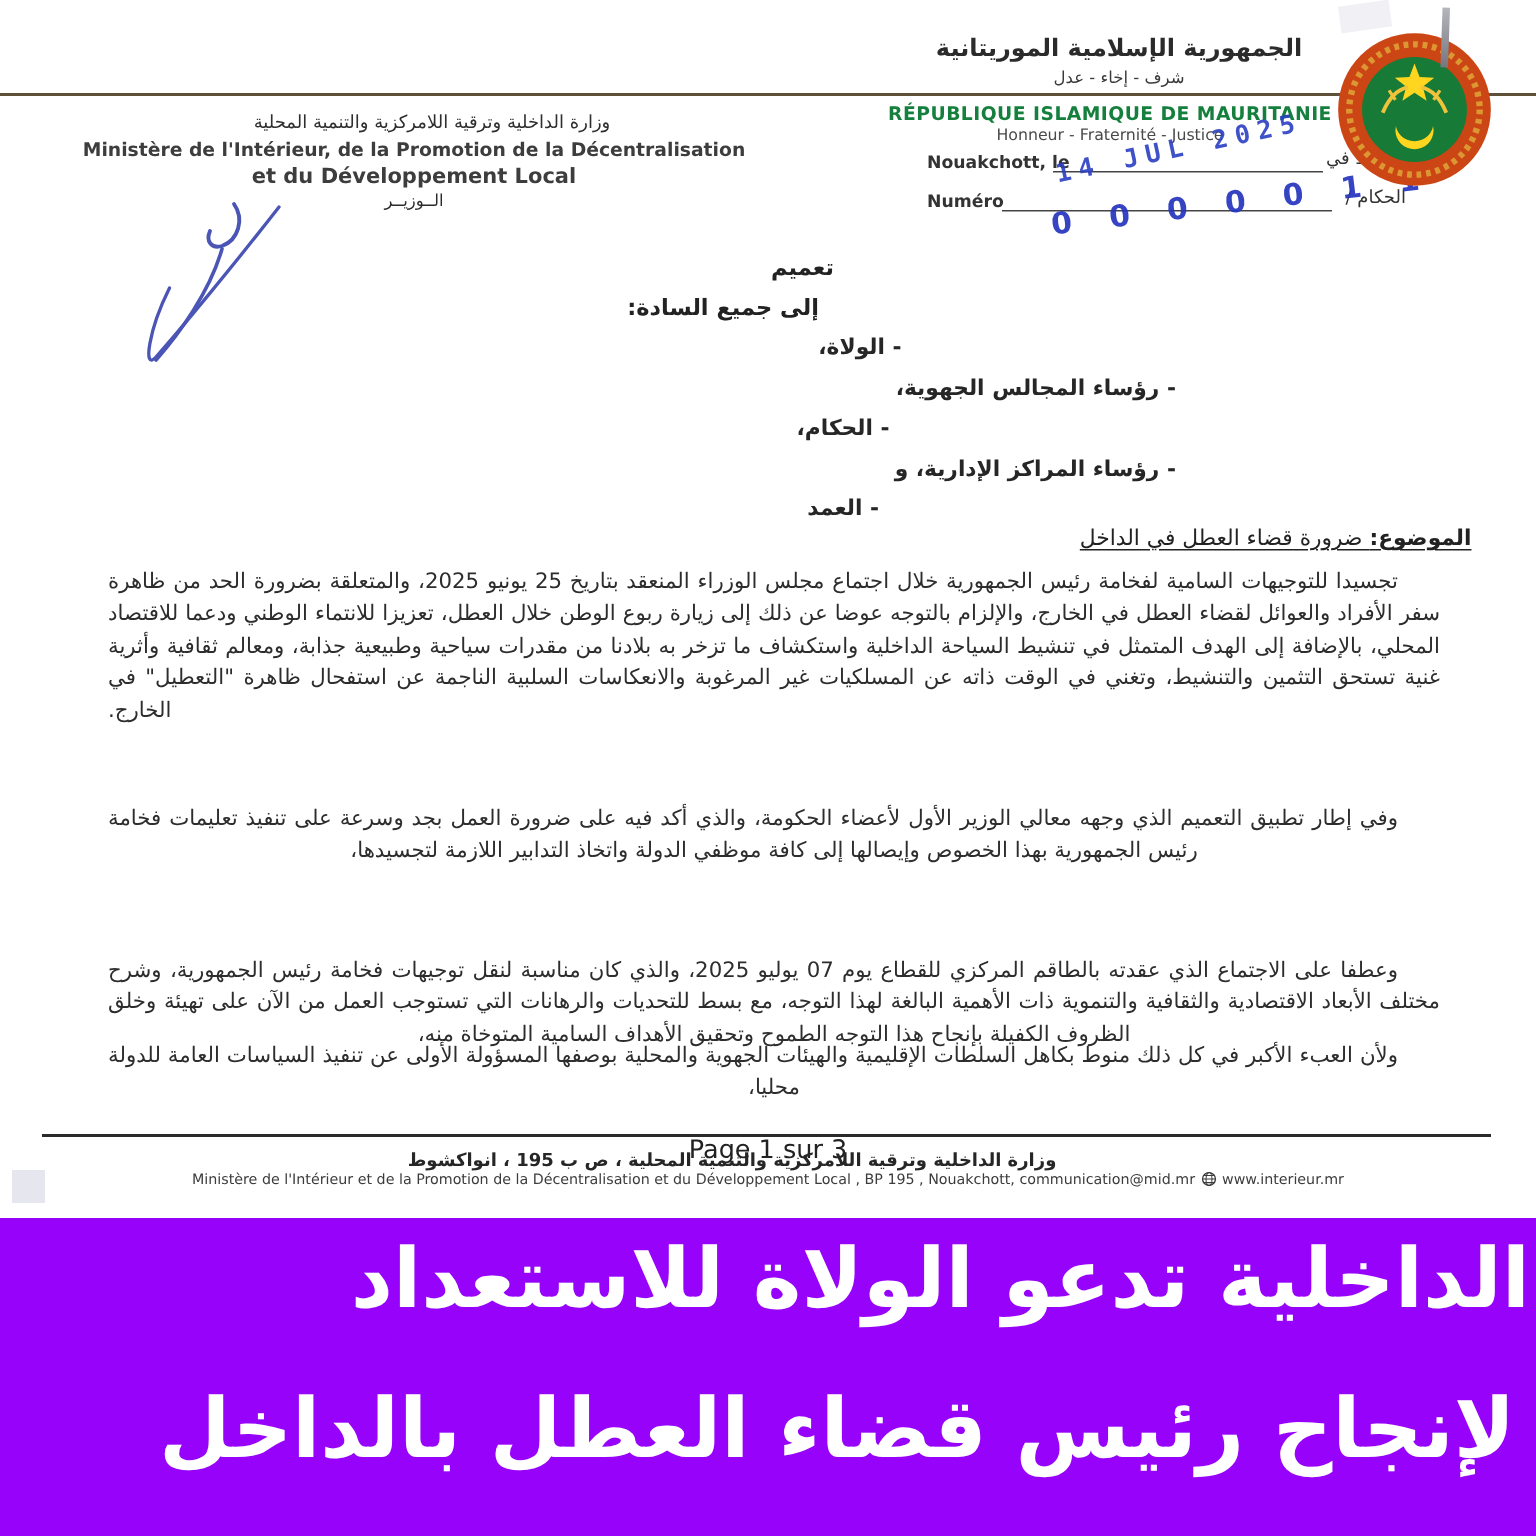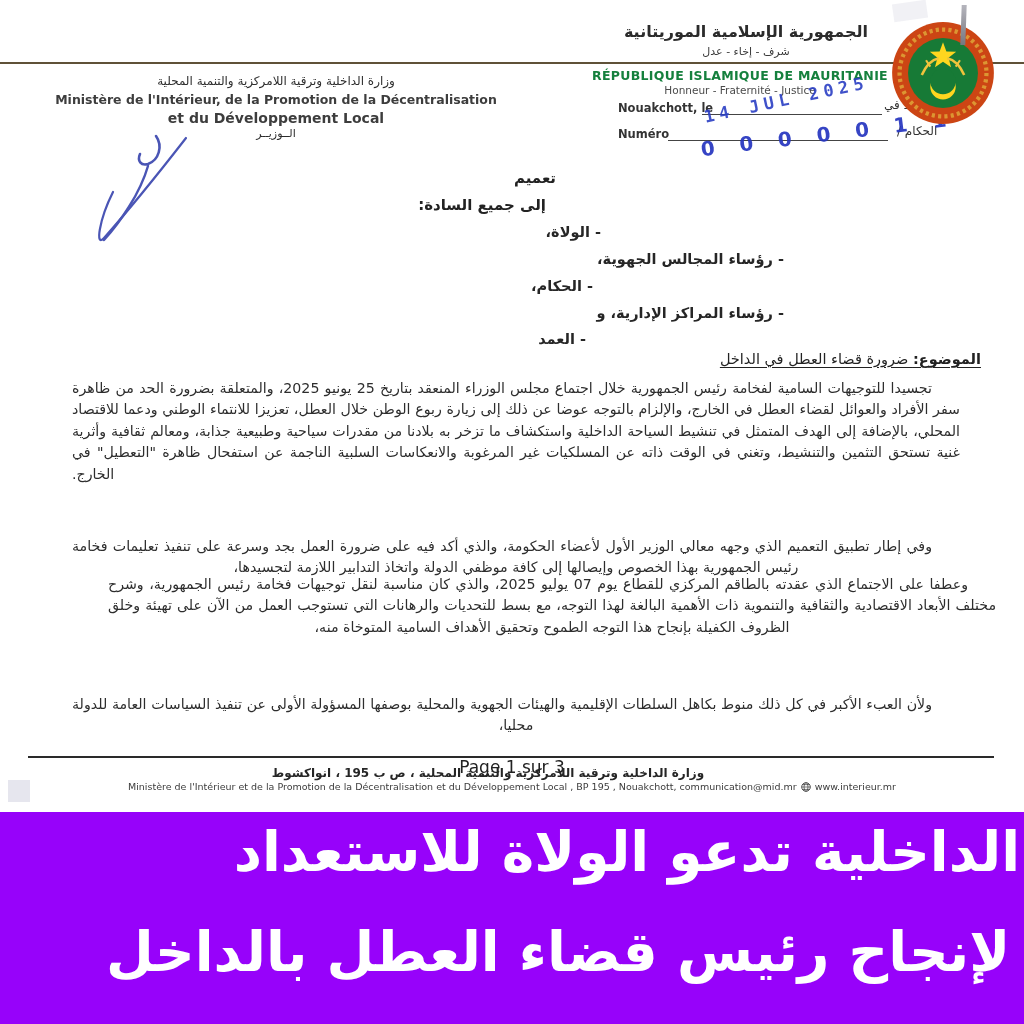--- a/index.html
+++ b/index.html
@@ -20,21 +20,21 @@
   .line1{top:113px;left:702px;width:180px;border-bottom:1.3px solid #444;height:1px;}
   .line2{top:139px;left:668px;width:220px;border-bottom:1.3px solid #444;height:1px;}
   .lbl-ar{font-size:12px;color:#333;}
   .nkt-ar{top:98px;left:884px;}
   .num-ar{top:124px;left:897px;}
   .stamp{top:86px;left:702px;width:200px;font-family:"DejaVu Sans Mono",monospace;
          font-size:17px;font-weight:bold;color:#2b3fc4;letter-spacing:5px;
          transform:rotate(-12deg);opacity:.9;white-space:nowrap;}
   .hand-num{top:124px;left:700px;width:220px;font-size:20px;font-weight:bold;color:#2535c0;
             letter-spacing:9px;transform:rotate(-7deg);opacity:.92;white-space:nowrap;}
-  .min-ar{top:74px;left:60px;width:432px;font-size:12px;color:#2e2e2e;}
+  .min-ar{top:74px;left:72px;width:432px;font-size:12px;color:#2e2e2e;}
   .min-fr1{top:92px;left:36px;width:480px;font-size:12.5px;font-weight:bold;color:#3d3d3d;}
   .min-fr2{top:110px;left:36px;width:480px;font-size:14px;font-weight:bold;color:#3d3d3d;}
   .wazir{top:127px;left:60px;width:432px;font-size:11px;}
   .le-ministre{top:143px;left:60px;width:432px;font-size:12px;font-weight:bold;
                text-decoration:underline;text-underline-offset:3px;color:#3d3d3d;}
   .grey-rod{top:5px;left:961px;width:5px;height:40px;background:linear-gradient(#b5b5bd,#76767e);
             transform:rotate(2deg);}
   .smudge{left:8px;top:780px;width:22px;height:22px;background:#e6e6ee;}
   .smudge2{left:893px;top:2px;width:34px;height:18px;background:#ededf2;transform:rotate(-8deg);opacity:.8;}
   .seal{top:20px;left:890px;width:106px;height:106px;}
@@ -53,28 +53,28 @@
   
   .subject{top:351px;right:69px;font-size:14.5px;text-decoration:underline;
            text-underline-offset:3px;color:#222;white-space:nowrap;}
   .subject b{font-weight:bold;}
   .para{left:72px;width:888px;font-size:14.2px;line-height:21.4px;color:#2d2d2d;
         direction:rtl;text-align:justify;text-indent:28px;}
   .last-left{text-align-last:left;}
   .last-center{text-align-last:center;}
   .p1{top:378px;}
   .p2{top:536px;}
-  .p3{top:574px;margin-left:36px;}
+  .p3{top:637px;}
   .p4{top:694px;}
   
   .foot-rule{top:756px;left:28px;width:966px;height:1.6px;background:#2a2a2a;}
   .page-num{top:757px;left:0;width:1024px;font-size:17px;color:#222;}
   .addr-ar{top:766px;left:0;width:976px;font-size:12px;font-weight:600;color:#262626;}
   .addr-fr{top:781px;left:0;width:1024px;font-size:9.5px;color:#3c3c3c;
-           display:flex;justify-content:center;align-items:center;gap:4px;}
+           display:flex;justify-content:center;align-items:flex-start;gap:4px;}
   
   .banner{top:812px;left:0;width:1024px;height:212px;background:#9702fa;}
   .bline{position:absolute;color:#ffffff;font-weight:800;font-size:55px;
          white-space:nowrap;direction:rtl;}
   .bl1{top:820px;right:30px;}
   .bl2{top:920px;left:106px;}
 </style>
 </head>
 <body>
 

